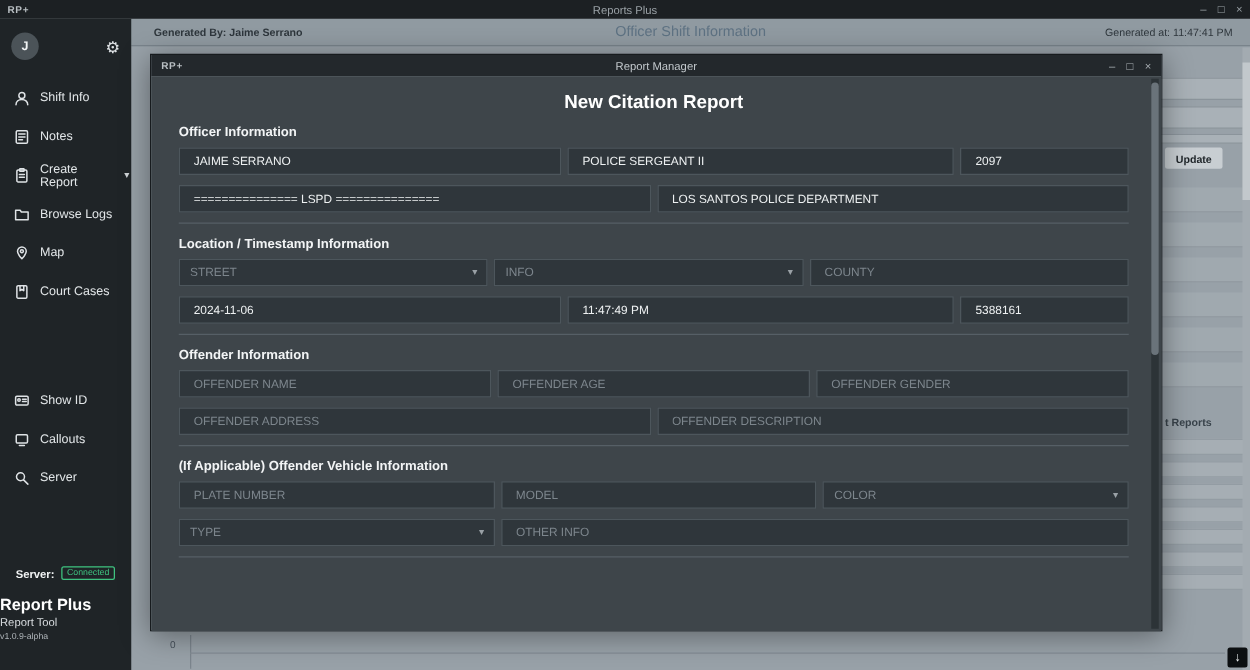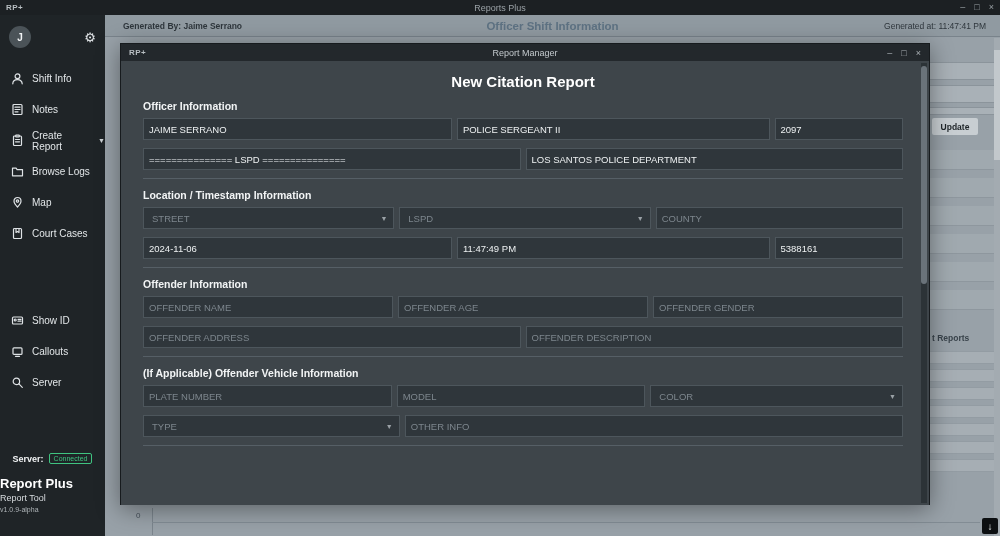--- a/index.html
+++ b/index.html
@@ -35,21 +35,21 @@
   .app-block { position:absolute; left:0; top:461px; width:105px; text-align:left; }
   .app-name { font-size:13px; font-weight:bold; color:#ffffff; }
   .app-sub { font-size:9px; color:#d7dbde; margin-top:2px; }
   .app-ver { font-size:7px; color:#aeb4b8; margin-top:3px; }
 
   
   .main { position:absolute; left:105px; top:15px; width:895px; height:521px; background:#98a1a8; z-index:10; }
   .page-header { position:relative; height:22px; background:#909aa1; border-bottom:1px solid #79838b;
                  display:flex; align-items:center; }
   .ph-left { position:absolute; left:18px; font-size:8.5px; font-weight:bold; color:#2e363c; }
-  .ph-title { position:absolute; left:0; right:0; text-align:center; font-size:11.5px; font-weight:bold; color:#5e7283; }
+  .ph-title { position:absolute; left:0; right:0; text-align:center; font-size:11.5px; font-weight:normal; color:#5e7283; }
   .ph-right { position:absolute; right:14px; font-size:8.5px; font-weight:normal; color:#2e363c; }
 
   .dim-field { position:absolute; background:#a9b1b7; border:1px solid #8b949b; }
   .update-btn { position:absolute; left:827px; top:103px; width:46px; height:17px; background:#c8ced2;
                 color:#1e2428; font-size:8.5px; font-weight:bold; border:none; border-radius:2px;
                 display:flex; align-items:center; justify-content:center; }
   .dim-row1 { position:absolute; left:820px; width:75px; height:20px; background:#a0a9af; border-bottom:1px solid #8e979e; }
   .recent-lbl { position:absolute; left:827px; top:318px; font-size:8.5px; font-weight:bold; color:#39434b; }
   .dim-row2 { position:absolute; left:822px; width:73px; height:13px; background:#a6aeb4; border:1px solid #939ca3; }
   .page-scroll { position:absolute; right:0; top:23px; width:6px; height:498px; background:#a3abb1; }
@@ -66,21 +66,21 @@
   .modal-header { position:relative; height:17px; background:#23282c; display:flex; align-items:center; }
   .modal-header .logo { color:#b9bfc3; font-size:8px; font-weight:bold; padding-left:8px; letter-spacing:.5px; }
   .mh-title { position:absolute; left:0; right:0; text-align:center; color:#c3c9cd; font-size:9px; }
   .mh-controls { position:absolute; right:8px; top:0; height:17px; display:flex; gap:9px; align-items:center;
                  color:#aab0b5; font-size:9px; }
   .modal-body { position:relative; height:444px; background:#3e454a; padding:0 26px 0 22px; overflow:hidden; }
   .modal-heading { margin-top:12px; text-align:center; color:#ffffff; font-size:15px; font-weight:bold; }
   .section-label { margin:10px 0 6px; font-size:10.5px; font-weight:bold; color:#f2f4f5; }
   .frow { display:flex; gap:5px; margin-bottom:8px; }
   .finput { height:22px; background:#2f363b; border:1px solid #4d565c; color:#eef1f2; font-size:9.5px;
-            padding:0 5px; font-family:"Liberation Sans", sans-serif; min-width:0; }
+            padding:0 11px; font-family:"Liberation Sans", sans-serif; min-width:0; }
   .finput::placeholder { color:#7d868d; opacity:1; }
   .fselect { height:22px; background:#2f363b; border:1px solid #4d565c; color:#7d868d; font-size:9.5px;
              padding:0 6px 0 8px; display:flex; align-items:center; justify-content:space-between; min-width:0; }
   .fselect .chev { color:#9aa1a6; font-size:7px; }
   .divider { height:1px; background:#565f66; margin:8px 0 2px; }
   .w316 { flex:316 1 0; } .w320 { flex:320 1 0; } .w124 { flex:124 1 0; }
   .whalf { flex:1 1 0; } .wthird { flex:1 1 0; }
   .w253 { flex:253 1 0; } .w511 { flex:511 1 0; }
   .modal-scroll { position:absolute; right:2px; top:2px; width:6px; height:440px; background:#2c3337; }
   .modal-thumb { position:absolute; left:0; top:3px; width:6px; height:218px; background:#6a737a; border-radius:3px; }
@@ -257,21 +257,21 @@
     </div>
     <div class="divider"></div>
 
     <div class="section-label">Location / Timestamp Information</div>
     <div class="frow">
       <div class="fselect wthird">
         <span>STREET</span>
         <span class="chev">▼</span>
       </div>
       <div class="fselect wthird">
-        <span>LSPD</span>
+        <span>INFO</span>
         <span class="chev">▼</span>
       </div>
       <input class="finput wthird" placeholder="COUNTY" style="">
     </div>
     <div class="frow">
       <input class="finput w316" value="2024-11-06" style="">
       <input class="finput w320" value="11:47:49 PM" style="">
       <input class="finput w124" value="5388161" style="">
     </div>
     <div class="divider"></div>

